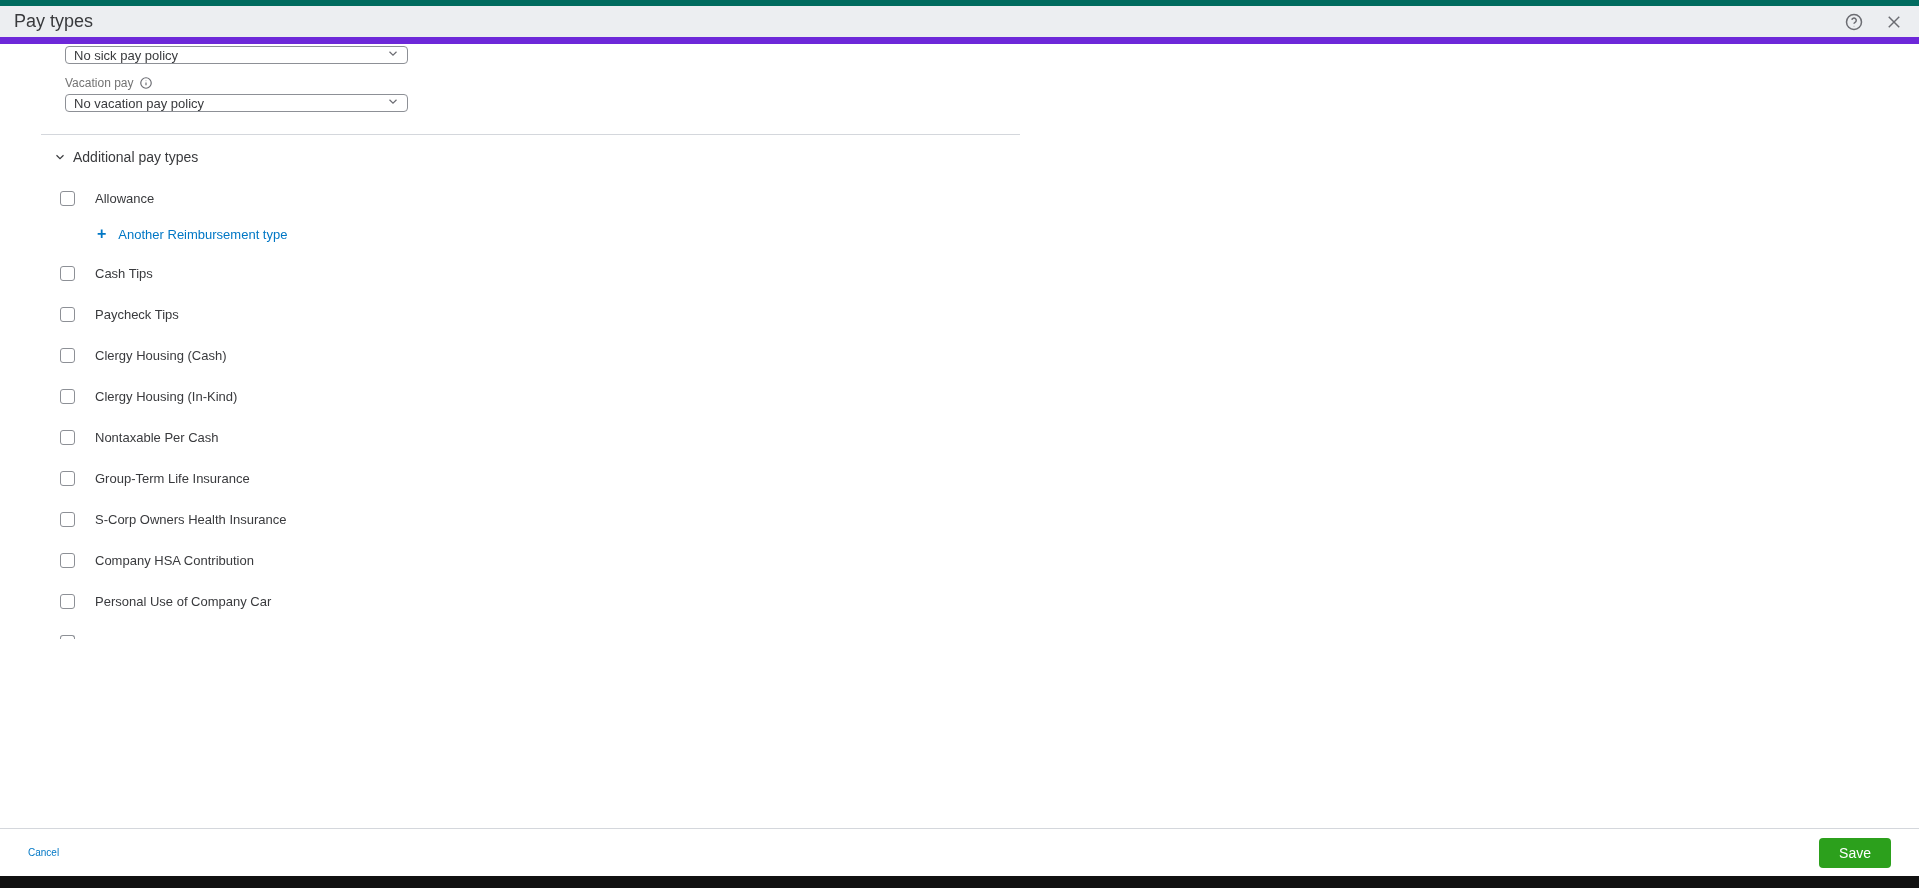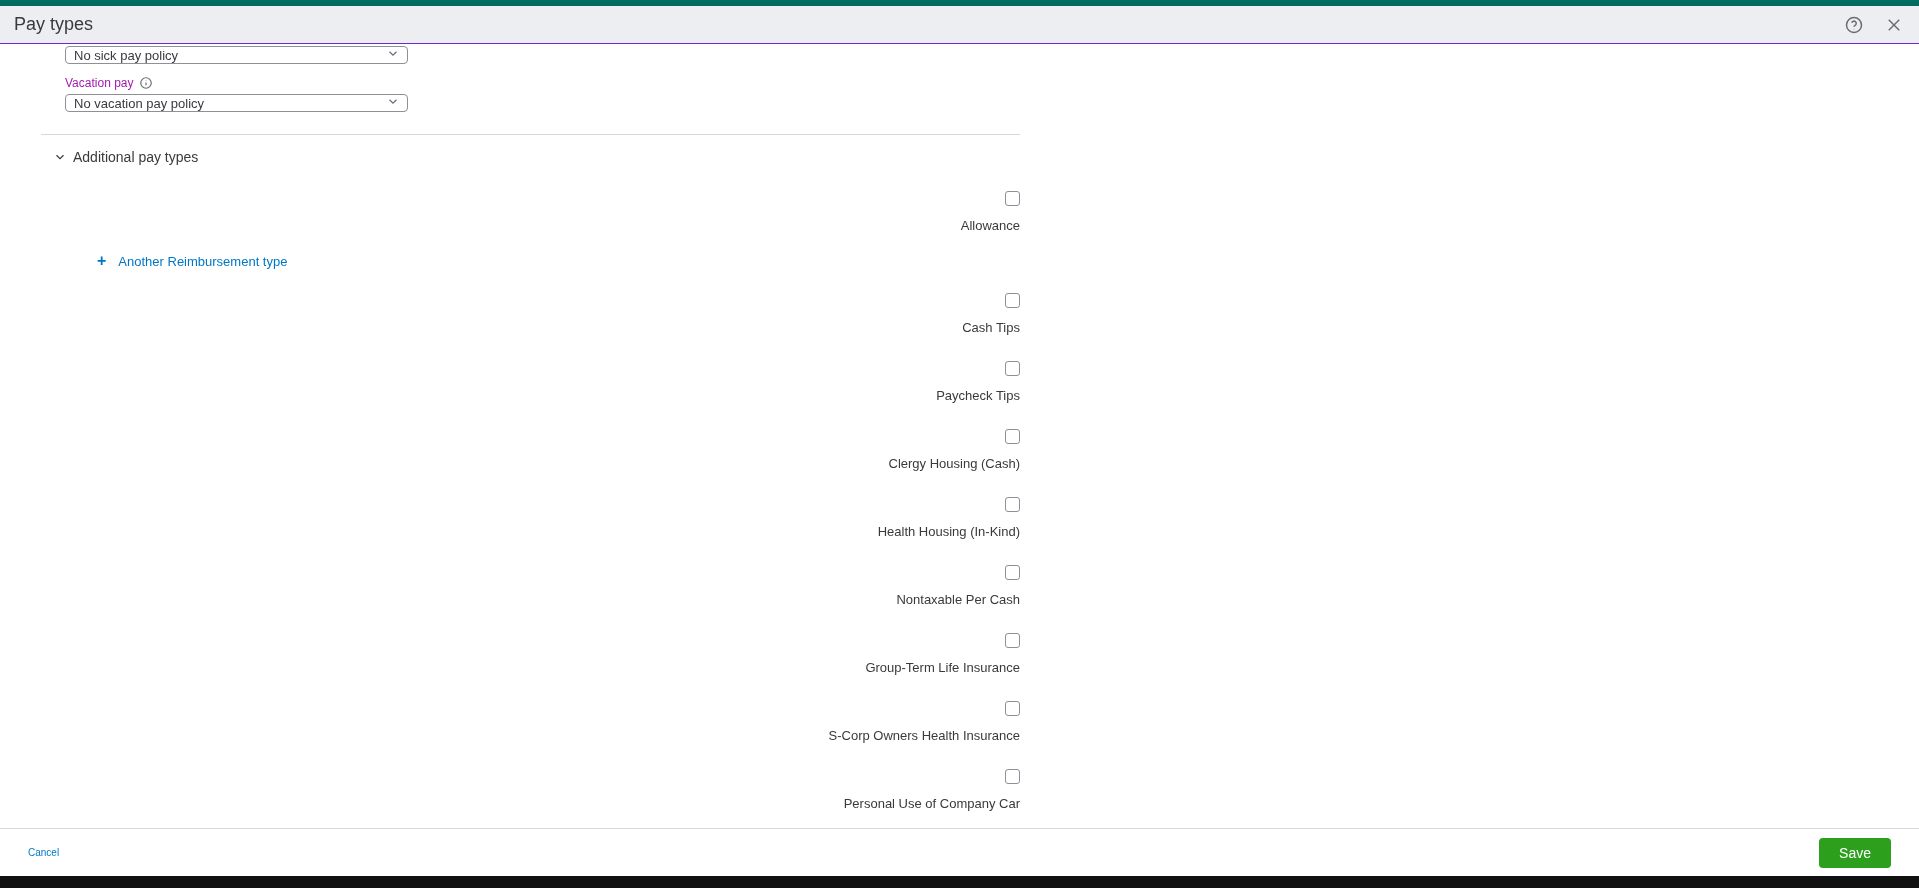--- a/index.html
+++ b/index.html
@@ -4,21 +4,21 @@
 <style>
   * { box-sizing: border-box; margin: 0; padding: 0; }
   html, body { height: 100%; font-family: -apple-system, BlinkMacSystemFont, "Segoe UI", Arial, sans-serif; font-size: 14px; color: #393a3d; }
   body { display: flex; flex-direction: column; height: 888px; width: 1919px; background: #fff; overflow: hidden; }
 
   .top-strip { height: 6px; background: #006b5f; flex: 0 0 auto; }
 
   .header {
     height: 38px;
     background: #eceef1;
-    border-bottom: 1px solid #6d28d9;
+    border-bottom: 7px solid #6d28d9;
     display: flex;
     align-items: center;
     justify-content: space-between;
     padding: 0 14px;
     flex: 0 0 auto;
   }
   .header-title { font-size: 18px; font-weight: 400; }
   .header-actions { display: flex; align-items: center; gap: 18px; }
   .icon-btn { background: none; border: none; cursor: pointer; padding: 2px; display: flex; align-items: center; justify-content: center; color: #6b6c72; }
   .icon-btn svg { width: 18px; height: 18px; }
@@ -38,35 +38,34 @@
   .form-col { width: 1020px; padding-left: 65px; padding-top: 2px; }
 
   .select-wrap { position: relative; width: 343px; margin-bottom: 12px; }
   .select-field {
     width: 100%; height: 18px; border: 1px solid #8d9096; border-radius: 4px;
     background: #fff; padding: 0 30px 0 8px; font-size: 13px; color: #393a3d;
     display: flex; align-items: center; cursor: pointer;
   }
   .select-chevron { position: absolute; right: 8px; top: 50%; transform: translateY(-50%); pointer-events: none; color: #6b6c72; }
 
-  .field-label { font-size: 12px; color: #a21caf; display: flex; align-items: center; gap: 5px; margin-bottom: 4px; }
+  .field-label { font-size: 12px; color: #737373; display: flex; align-items: center; gap: 5px; margin-bottom: 4px; }
   .info-icon { width: 14px; height: 14px; color: #6b6c72; }
 
   .divider { border: none; border-top: 1px solid #d4d7dc; margin: 22px 0 14px -24px; width: calc(100% + 24px); }
 
   .section-toggle {
     display: flex; align-items: center; gap: 6px; cursor: pointer;
     font-size: 14px; color: #393a3d; margin-left: -12px; margin-bottom: 26px;
   }
   .section-toggle svg { width: 14px; height: 14px; }
 
   .checkbox-row {
-    display: flex; align-items: flex-end; gap: 12px; margin-bottom: 26px;
+    display: flex; align-items: flex-end; gap: 20px; margin-bottom: 26px;
     margin-left: -5px;
-    flex-direction: column;
   }
   .checkbox-row input[type="checkbox"]{
     width: 15px; height: 15px; border: 1.5px solid #8d9096; border-radius: 3px;
     appearance: none; cursor: pointer; background: #fff;
   }
   .checkbox-label { font-size: 13px; color: #393a3d; }
 
   .add-link {
     display: flex; align-items: center; gap: 12px; color: #0077c5; font-size: 13px;
     cursor: pointer; margin-left: 32px; margin-top: -6px; margin-bottom: 24px;
@@ -172,38 +171,42 @@
         <span class="checkbox-label">Paycheck Tips</span>
       </div>
 
       <div class="checkbox-row">
         <input type="checkbox" style="">
         <span class="checkbox-label">Clergy Housing (Cash)</span>
       </div>
 
       <div class="checkbox-row">
         <input type="checkbox" style="">
-        <span class="checkbox-label">Health Housing (In-Kind)</span>
+        <span class="checkbox-label">Clergy Housing (In-Kind)</span>
       </div>
 
       <div class="checkbox-row">
         <input type="checkbox" style="">
         <span class="checkbox-label">Nontaxable Per Cash</span>
       </div>
 
       <div class="checkbox-row">
         <input type="checkbox" style="">
         <span class="checkbox-label">Group-Term Life Insurance</span>
       </div>
 
       <div class="checkbox-row">
         <input type="checkbox" style="">
         <span class="checkbox-label">S-Corp Owners Health Insurance</span>
       </div>
 
+      <div class="checkbox-row">
+        <input type="checkbox" style="">
+        <span class="checkbox-label">Company HSA Contribution</span>
+      </div>
 
       <div class="checkbox-row">
         <input type="checkbox" style="">
         <span class="checkbox-label">Personal Use of Company Car</span>
       </div>
 
       <div class="checkbox-row" style="margin-bottom:0;">
         <input type="checkbox" style="height: 4px; border-bottom: none; border-radius: 3px 3px 0px 0px;">
       </div>
 

